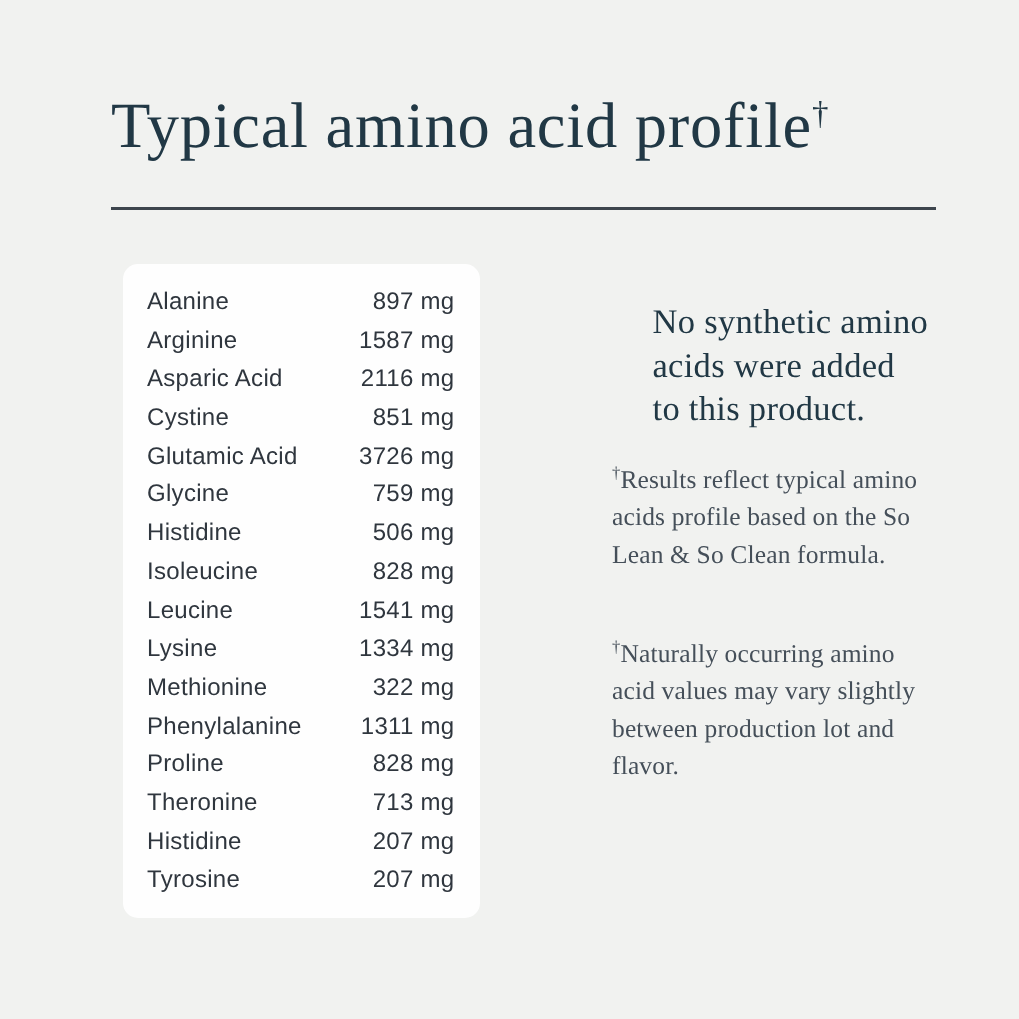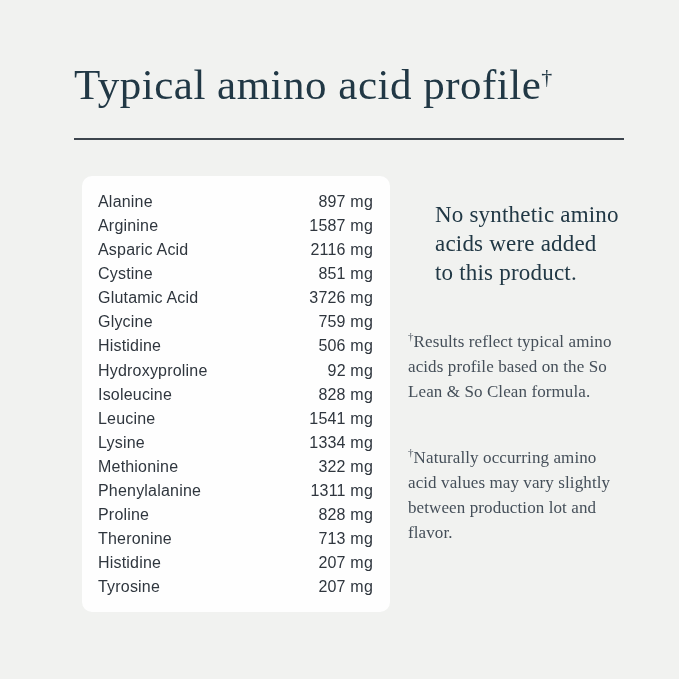--- a/index.html
+++ b/index.html
@@ -27,21 +27,21 @@
   .rule {
     position: absolute;
     left: 74px; top: 138px;
     width: 550px; height: 1.5px;
     background: #3d454d;
   }
 
   .card {
     position: absolute;
     left: 82px; top: 176px;
-    width: 308px; height: 436px;
+    width: 238px; height: 436px;
     background: #fefefe;
     border-radius: 10px;
     padding: 17px 17px 16px 16px;
     display: flex;
     flex-direction: column;
     justify-content: space-between;
   }
   .row {
     display: flex;
     justify-content: space-between;
@@ -67,21 +67,21 @@
     letter-spacing: 0.2px;
     margin-left: 27px;
   }
   .footnote {
     width: 210px;
     font-size: 17px;
     line-height: 25px;
     letter-spacing: 0.1px;
     color: #454f59;
   }
-  .footnote.first { margin-top: 42px; }
+  .footnote.first { margin-top: 20px; }
   .footnote.second { margin-top: 41px; }
   .footnote sup { font-size: 11px; vertical-align: super; line-height: 0; }
 </style>
 </head>
 <body>
 
 <h1 class="title"><span>Typical amino acid profile</span><sup>†</sup></h1>
 
 <div class="rule"></div>
 
@@ -114,24 +114,20 @@
   <div class="row">
     <span class="name">Glycine</span>
     <span class="val">759 mg</span>
   </div>
 
   <div class="row">
     <span class="name">Histidine</span>
     <span class="val">506 mg</span>
   </div>
 
-  <div class="row">
-    <span class="name">Hydroxyproline</span>
-    <span class="val">92 mg</span>
-  </div>
 
   <div class="row">
     <span class="name">Isoleucine</span>
     <span class="val">828 mg</span>
   </div>
 
   <div class="row">
     <span class="name">Leucine</span>
     <span class="val">1541 mg</span>
   </div>

